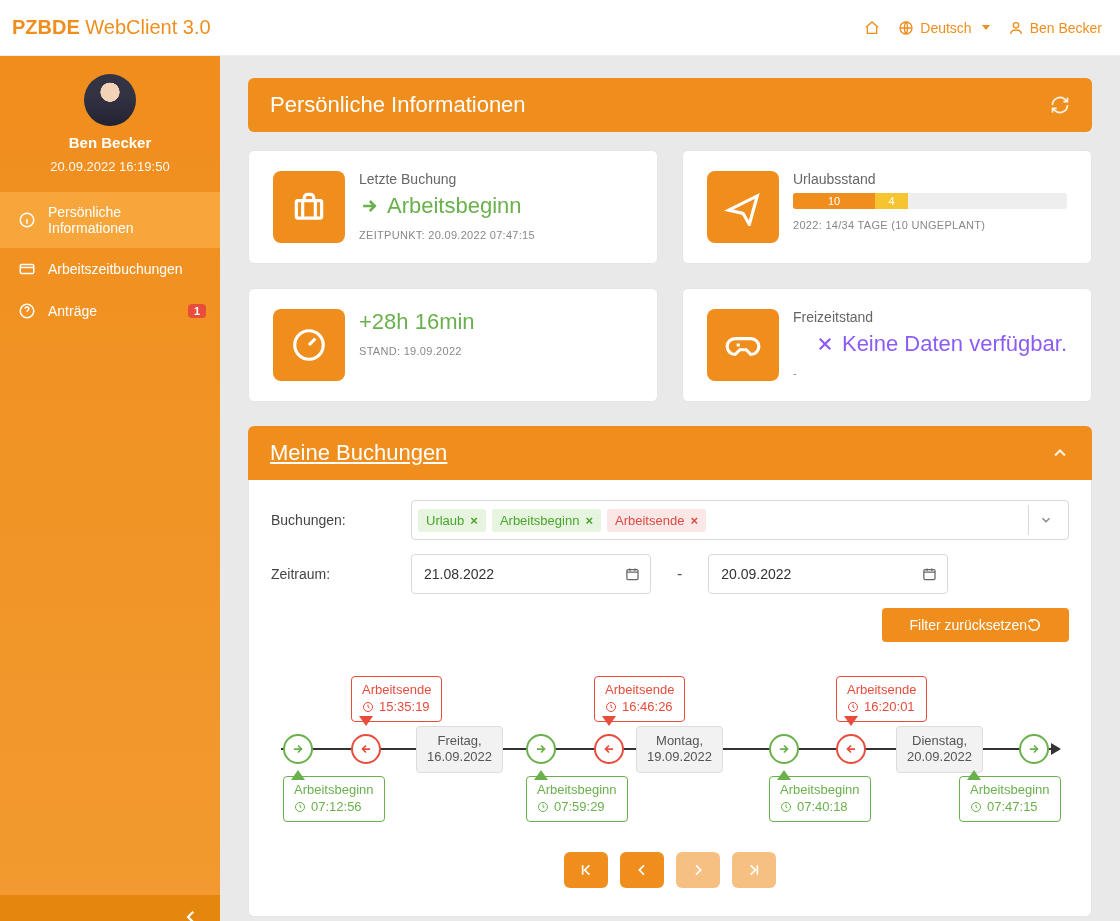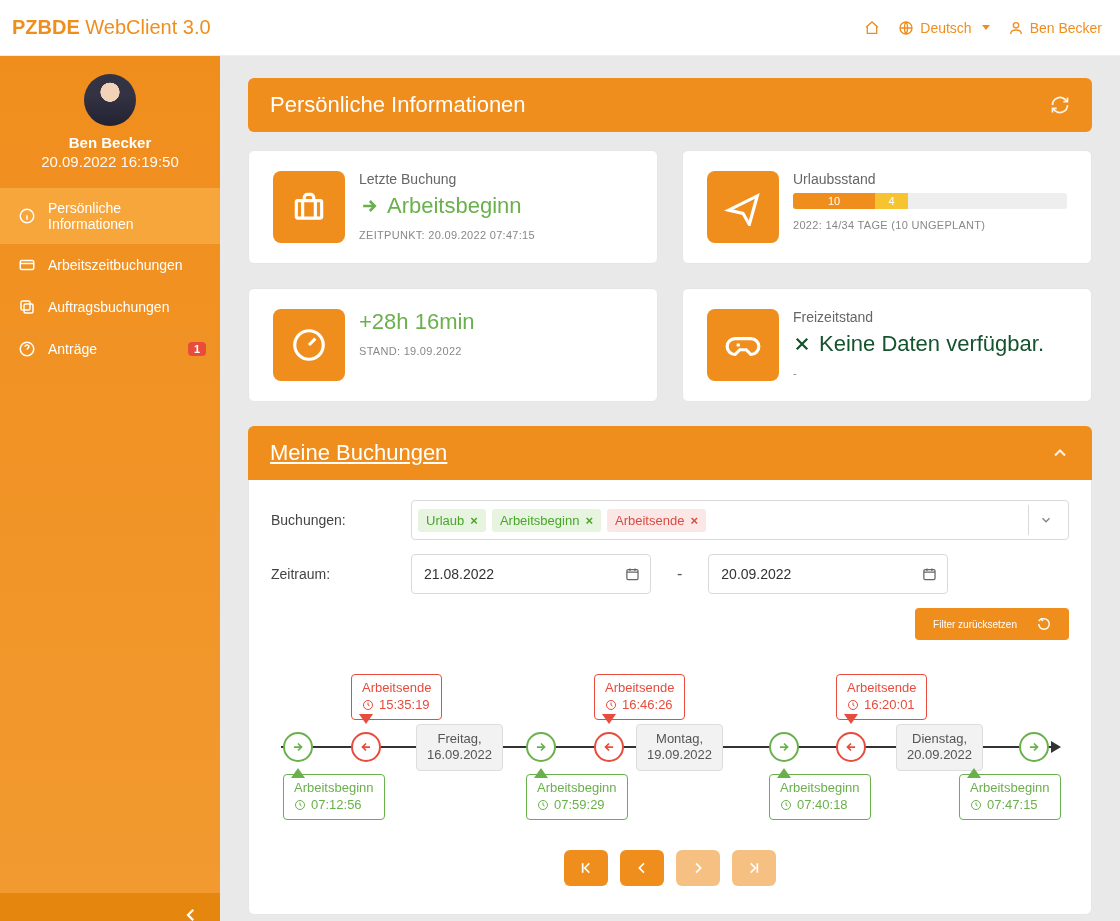--- a/index.html
+++ b/index.html
@@ -35,21 +35,21 @@
 
   
   .layout{display:flex;min-height:calc(100vh - 56px);}
   .sidebar{width:220px;background:linear-gradient(180deg,var(--orange) 0%, #f29a30 100%);color:#fff;position:relative;}
   .main{flex:1;padding:22px 28px;}
 
   
   .profile{text-align:center;padding:18px 8px 8px;}
   .avatar{width:52px;height:52px;border-radius:50%;background:#c38b5a;margin:0 auto 8px;background-image:radial-gradient(circle at 50% 35%,#f3d3b8 0 22%,transparent 23%),linear-gradient(180deg,#334 40%,#223 100%);background-size:cover;}
   .username{font-weight:600;font-size:15px;}
-  .userdate{font-size:15px;opacity:.95;margin-top:2px;}
+  .userdate{font-size:13px;opacity:.95;margin-top:8px;}
   .nav{margin-top:10px;}
   .nav-item{display:flex;align-items:center;gap:12px;padding:12px 18px;font-size:14px;cursor:pointer;position:relative;}
   .nav-item.active{background:var(--orange-light);}
   .nav-item svg{width:18px;height:18px;flex:none;}
   .nav-badge{position:absolute;right:14px;background:#e74c3c;color:#fff;border-radius:4px;font-size:11px;padding:1px 6px;font-weight:600;}
   .sidebar-collapse{position:absolute;bottom:0;left:0;right:0;height:44px;background:#e5860f;display:flex;align-items:center;justify-content:flex-end;padding-right:20px;cursor:pointer;}
 
   
   .panel-head{background:var(--orange);color:#fff;border-radius:6px;padding:14px 22px;font-size:22px;font-weight:300;display:flex;align-items:center;}
   .panel-head .spacer{flex:1;}
@@ -57,21 +57,21 @@
 
   
   .cards{display:grid;grid-template-columns:1fr 1fr;gap:24px;margin:18px 0 24px;}
   .card{background:var(--card);border:1px solid #e6e6e6;border-radius:6px;padding:20px 24px;display:flex;gap:14px;}
   .card-icon{width:72px;height:72px;border-radius:8px;background:var(--orange);display:flex;align-items:center;justify-content:center;flex:none;}
   .card-icon svg{width:38px;height:38px;stroke:#fff;fill:none;stroke-width:2;}
   .card-body{flex:1;min-width:0;}
   .card-title{font-size:14px;color:#666;margin-bottom:6px;}
   .card-big{font-size:22px;display:flex;align-items:center;gap:8px;}
   .card-big.green{color:var(--green);}
-  .card-big.muted{color:#14532d;}
+  .card-big.muted{color:#8b5cf6;justify-content:flex-end;}
   .card-sub{font-size:11px;color:#888;letter-spacing:.3px;margin-top:10px;text-transform:uppercase;}
   .progress{height:16px;background:#eee;border-radius:3px;overflow:hidden;display:flex;font-size:11px;color:#fff;margin:6px 0 8px;}
   .progress .seg{display:flex;align-items:center;justify-content:center;}
   .seg.used{background:var(--orange);}
   .seg.plan{background:#f6c431;}
 
   
   .panel{margin-top:6px;}
   .panel-body{background:#fff;border:1px solid #e6e6e6;border-top:none;border-radius:0 0 6px 6px;padding:20px 22px 28px;}
   .panel-head.with-body{border-radius:6px 6px 0 0;text-decoration:underline;}
@@ -80,21 +80,21 @@
   .tagbox{flex:1;border:1px solid var(--grey-border);border-radius:4px;min-height:40px;display:flex;align-items:center;padding:4px 6px;gap:6px;position:relative;}
   .tagbox .dd{width:34px;border-left:1px solid var(--grey-border);align-self:stretch;display:flex;align-items:center;justify-content:center;margin-left:auto;cursor:pointer;color:#888;}
   .tag{border-radius:3px;padding:4px 8px;font-size:13px;display:flex;align-items:center;gap:6px;}
   .tag .x{font-weight:600;cursor:pointer;}
   .tag.g{background:var(--tag-green-bg);color:var(--tag-green-text);}
   .tag.r{background:var(--tag-red-bg);color:var(--tag-red-text);}
   .dateinput{border:1px solid var(--grey-border);border-radius:4px;height:40px;display:flex;align-items:center;padding:0 10px;width:240px;justify-content:space-between;}
   .dateinput input{border:none;outline:none;font-size:14px;color:#333;width:100%;}
   .range-sep{flex:0 0 auto;padding:0 16px;text-align:center;}
   .reset-row{display:flex;justify-content:flex-end;}
-  .btn{background:var(--orange);color:#fff;border:none;border-radius:4px;padding:9px 18px;font-size:10px;cursor:pointer;display:inline-flex;align-items:center;gap:20px;}
+  .btn{background:var(--orange);color:#fff;border:none;border-radius:4px;padding:9px 28px;font-size:14px;cursor:pointer;display:inline-flex;align-items:center;gap:0;}
 
   
   .timeline-wrap{position:relative;margin-top:28px;height:170px;}
   .axis{position:absolute;top:78px;left:10px;right:10px;height:2px;background:#333;}
   .axis::after{content:"";position:absolute;right:-2px;top:-5px;border-left:10px solid #333;border-top:6px solid transparent;border-bottom:6px solid transparent;}
   .node{position:absolute;top:64px;width:30px;height:30px;border-radius:50%;background:#fff;display:flex;align-items:center;justify-content:center;}
   .node.g{border:2px solid var(--green);color:var(--green);}
   .node.r{border:2px solid var(--red);color:var(--red);}
   .node svg{width:14px;height:14px;}
   .date-label{position:absolute;top:56px;background:#f2f2f2;border:1px solid #ddd;border-radius:4px;padding:6px 10px;font-size:13px;color:#555;line-height:1.25;text-align:center;}
@@ -159,27 +159,20 @@
       </div>
       <div class="nav-item">
         <svg viewBox="0 0 24 24" fill="none" stroke="currentColor" stroke-width="2">
             <rect x="3" y="6" width="18" height="12" rx="2"></rect>
             <path d="M3 10h18"></path>
           </svg>
         <span>Arbeitszeitbuchungen</span>
       </div>
       <div class="nav-item">
         <svg viewBox="0 0 24 24" fill="none" stroke="currentColor" stroke-width="2">
-            <rect x="8" y="8" width="12" height="12" rx="2"></rect>
-            <rect x="4" y="4" width="12" height="12" rx="2"></rect>
-          </svg>
-        <span>Auftragsbuchungen</span>
-      </div>
-      <div class="nav-item">
-        <svg viewBox="0 0 24 24" fill="none" stroke="currentColor" stroke-width="2">
             <circle cx="12" cy="12" r="9"></circle>
             <path d="M9.5 9a2.5 2.5 0 015 0c0 1.5-2.5 2-2.5 4M12 17h.01"></path>
           </svg>
         <span>Anträge</span>
         <span class="nav-badge">1</span>
       </div>
     </div>
     <div class="sidebar-collapse">
       <svg width="18" height="18" viewBox="0 0 24 24" fill="none" stroke="#fff" stroke-width="3">
           <path d="M15 5l-7 7 7 7"></path>

